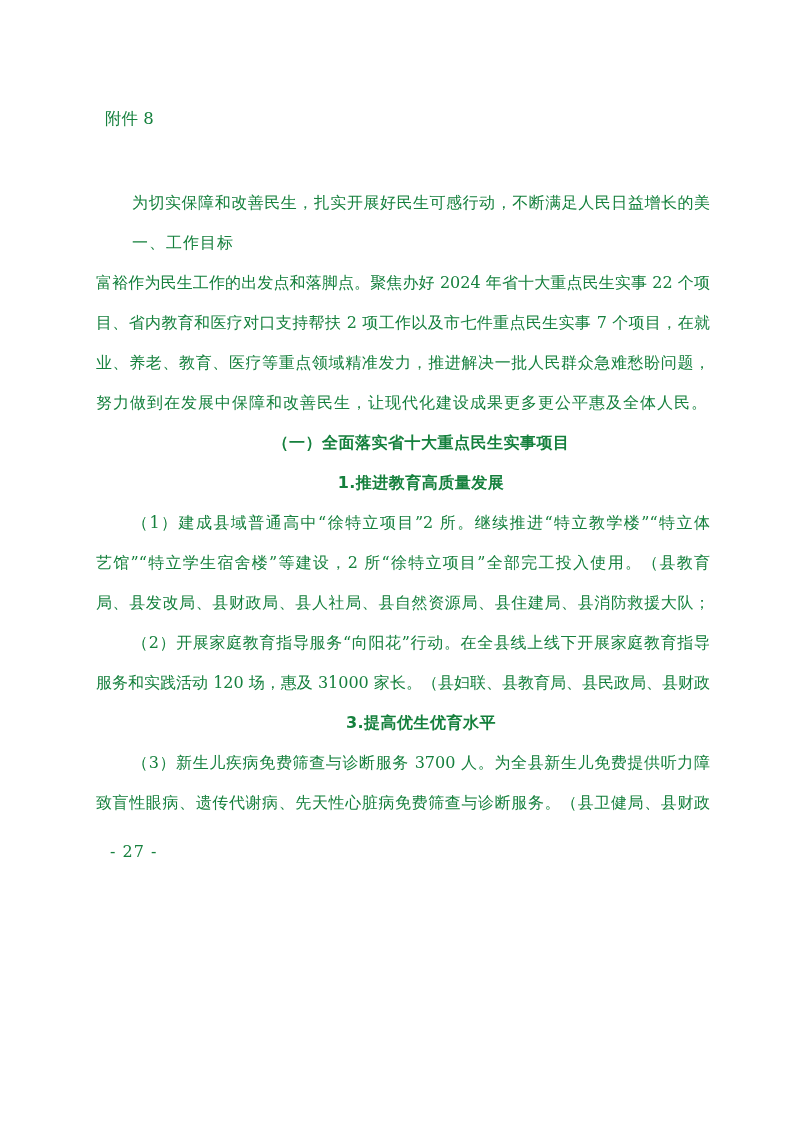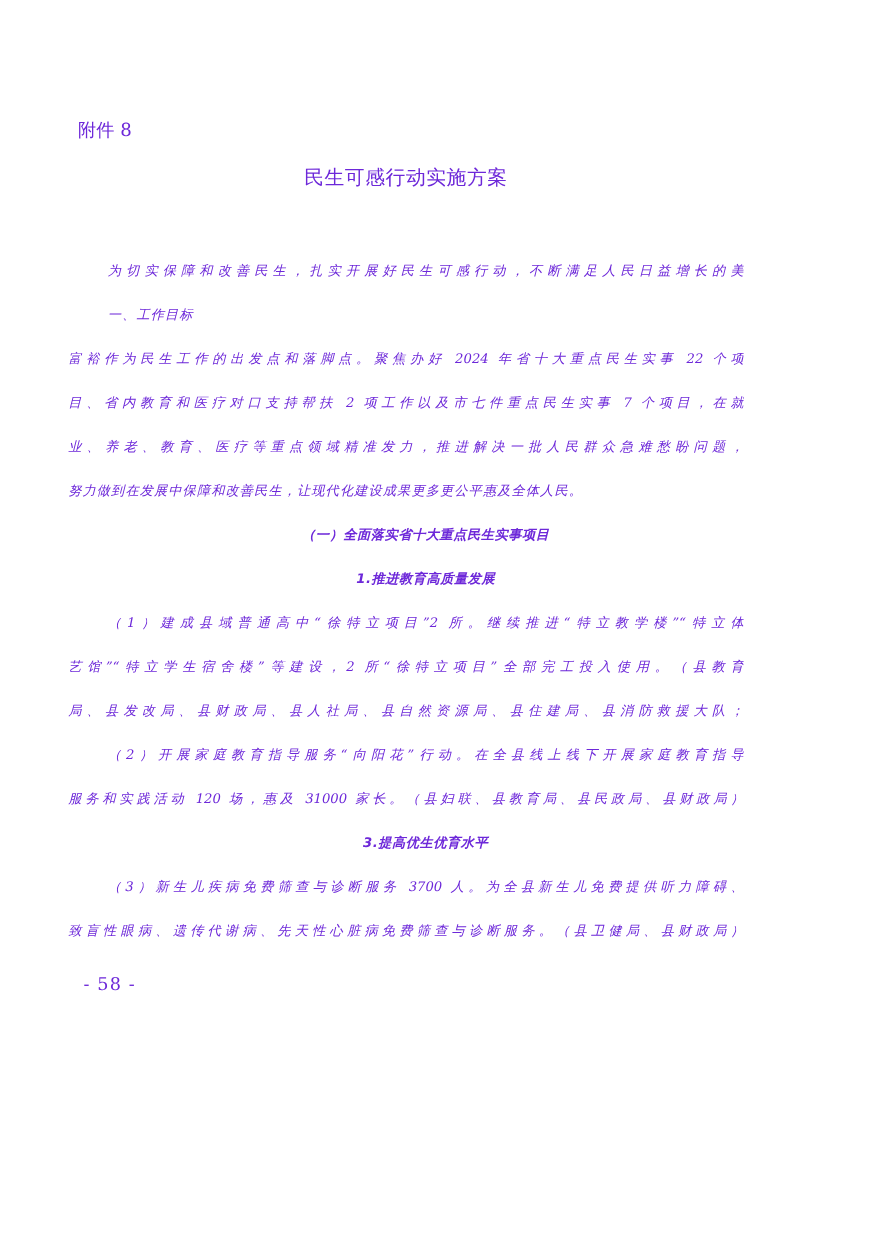--- a/index.html
+++ b/index.html
@@ -6,36 +6,35 @@
     margin: 0;
     padding: 0;
     background: #ffffff;
   }
   .page {
     position: relative;
     width: 793px;
     height: 924px;
     background: #ffffff;
     box-sizing: border-box;
-    padding: 99px 0 0 62px;
+    padding: 99px 0 0 96px;
     font-family: "DejaVu Serif", "Liberation Serif", serif;
-    color: #6d28d9;
+    color: #15803d;
     overflow: hidden;
   }
   .content {
     width: 614px;
   }
   .line {
     height: 40px;
     line-height: 40px;
-    font-size: 12px;
+    font-size: 16px;
     letter-spacing: 1px;
     overflow: hidden;
     white-space: pre;
-    font-style: italic;
   }
   .line.fill {
     letter-spacing: 0;
     white-space: normal;
     text-align: justify;
     text-align-last: justify;
   }
   .line.first {
     text-indent: 36px;
   }
@@ -72,21 +71,20 @@
   }
 </style>
 </head>
 <body>
 
 <div class="page">
   <div class="content">
 
     <div class="attach-label">附件 8</div>
 
-    <div class="doc-title">民生可感行动实施方案</div>
 
     <div class="block intro-para">
       <div class="line first fill">为切实保障和改善民生，扎实开展好民生可感行动，不断满足人民日益增长的美</div>
     </div>
 
     <div class="block h1">
       <div class="line first">一、工作目标</div>
     </div>
 
     <div class="block">
@@ -118,16 +116,16 @@
 
     <div class="block h3">
       <div class="line first">3.提高优生优育水平</div>
     </div>
 
     <div class="block">
       <div class="line first fill">（3）新生儿疾病免费筛查与诊断服务 3700 人。为全县新生儿免费提供听力障碍、</div>
       <div class="line fill">致盲性眼病、遗传代谢病、先天性心脏病免费筛查与诊断服务。（县卫健局、县财政局）</div>
     </div>
 
-    <div class="page-number">- 58 -</div>
+    <div class="page-number">- 27 -</div>
 
   </div>
 </div>
 
 </body></html>

